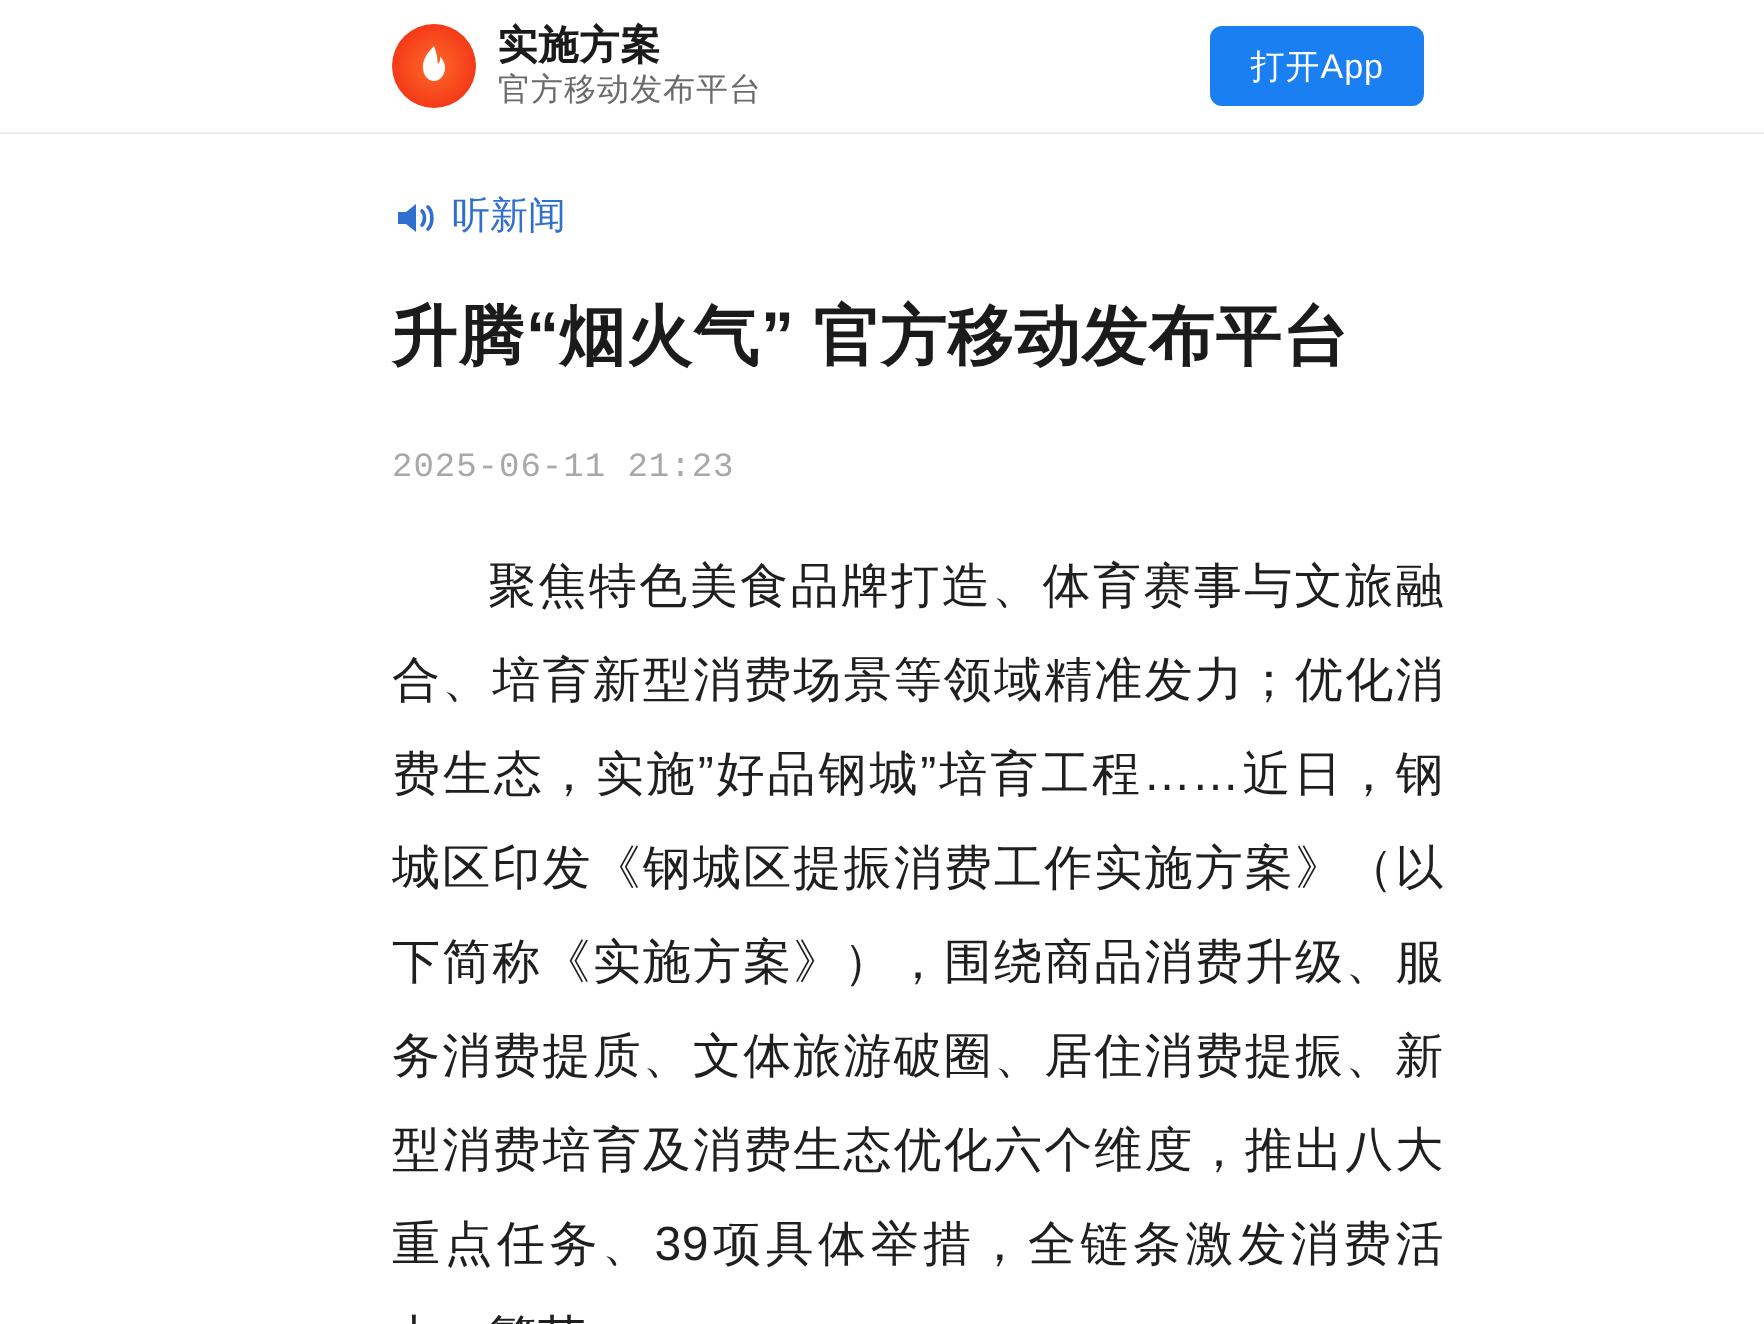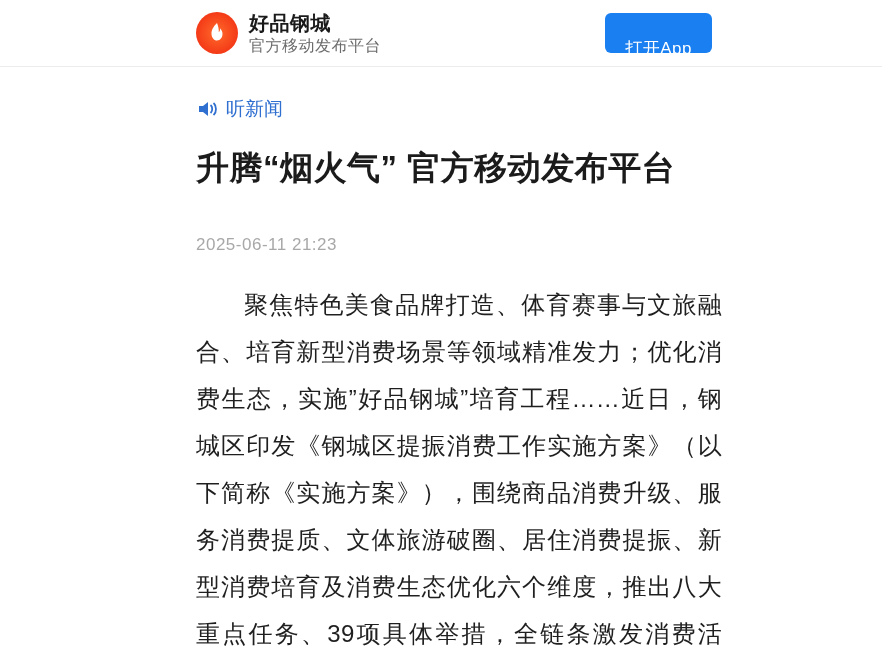--- a/index.html
+++ b/index.html
@@ -65,21 +65,21 @@
     line-height: 18px;
     margin-top: 2px;
     letter-spacing: 0.5px;
   }
 
   .open-app-btn {
     position: absolute;
     right: 170px;
     top: 13px;
     height: 40px;
-    padding: 16px 20px;
+    padding: 1px 20px;
     background: #1a7ff0;
     color: #ffffff;
     font-size: 17px;
     border: none;
     border-radius: 6px;
     cursor: pointer;
     line-height: 40px;
     letter-spacing: 0.5px;
   }
 
@@ -111,24 +111,25 @@
   .headline {
     margin-top: 24px;
     font-size: 33px;
     font-weight: bold;
     color: #1b1b1b;
     line-height: 46px;
     letter-spacing: 0.5px;
   }
 
   .timestamp {
-    margin-top: 44px;
+    margin-top: 34px;
     font-size: 17px;
     color: #a8a8a8;
     letter-spacing: 0.5px;
+    font-family: Liberation Mono, monospace;
   }
 
   .paragraph {
     margin-top: 26px;
     font-size: 24px;
     line-height: 47px;
     color: #1f1f1f;
     text-align: justify;
     text-indent: 48px;
     letter-spacing: 0.3px;
@@ -141,21 +142,21 @@
 
   <div class="topbar">
 
     <div class="brand">
       <div class="logo-badge">
         <svg width="26" height="26" viewBox="0 0 26 26" aria-hidden="true">
           <path d="M13 3 C9 7 7.5 10 7.5 13.5 C7.5 17.8 10 20.5 13 20.5 C16 20.5 18.5 17.8 18.5 13.8 C18.5 11.5 17.4 9.6 16 8.2 C16.4 10 15.8 11.4 14.8 11.9 C14.9 9.2 14.2 5.8 13 3 Z" fill="#ffffff"></path>
         </svg>
       </div>
       <div class="brand-text">
-        <div class="brand-title">好品钢城</div>
+        <div class="brand-title">实施方案</div>
         <div class="brand-sub">官方移动发布平台</div>
       </div>
     </div>
 
     <button class="open-app-btn">打开App</button>
   </div>
 
   <div class="content">
 
     <div class="listen-row">

